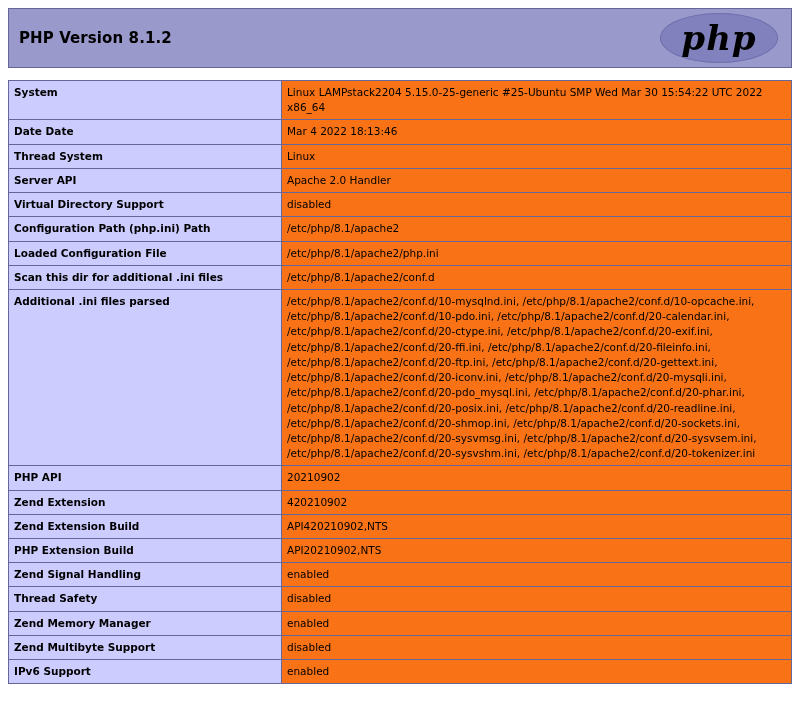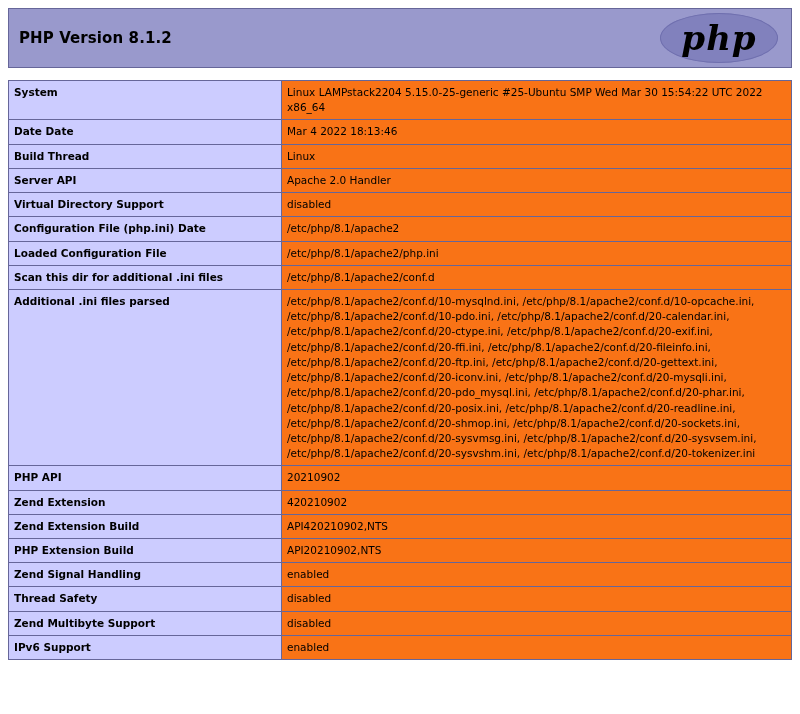--- a/index.html
+++ b/index.html
@@ -108,33 +108,33 @@
     <tbody>
         <tr>
           <td class="key">System</td>
           <td class="val">Linux LAMPstack2204 5.15.0-25-generic #25-Ubuntu SMP Wed Mar 30 15:54:22 UTC 2022 x86_64</td>
         </tr>
         <tr>
           <td class="key">Date Date</td>
           <td class="val">Mar 4 2022 18:13:46</td>
         </tr>
         <tr>
-          <td class="key">Build Thread</td>
+          <td class="key">Thread System</td>
           <td class="val">Linux</td>
         </tr>
         <tr>
           <td class="key">Server API</td>
           <td class="val">Apache 2.0 Handler</td>
         </tr>
         <tr>
           <td class="key">Virtual Directory Support</td>
           <td class="val">disabled</td>
         </tr>
         <tr>
-          <td class="key">Configuration File (php.ini) Date</td>
+          <td class="key">Configuration Path (php.ini) Path</td>
           <td class="val">/etc/php/8.1/apache2</td>
         </tr>
         <tr>
           <td class="key">Loaded Configuration File</td>
           <td class="val">/etc/php/8.1/apache2/php.ini</td>
         </tr>
         <tr>
           <td class="key">Scan this dir for additional .ini files</td>
           <td class="val">/etc/php/8.1/apache2/conf.d</td>
         </tr>
@@ -160,20 +160,24 @@
         </tr>
         <tr>
           <td class="key">Zend Signal Handling</td>
           <td class="val">enabled</td>
         </tr>
         <tr>
           <td class="key">Thread Safety</td>
           <td class="val">disabled</td>
         </tr>
         <tr>
+          <td class="key">Zend Memory Manager</td>
+          <td class="val">enabled</td>
+        </tr>
+        <tr>
           <td class="key">Zend Multibyte Support</td>
           <td class="val">disabled</td>
         </tr>
         <tr>
           <td class="key">IPv6 Support</td>
           <td class="val">enabled</td>
         </tr>
       </tbody>
   </table>
 

